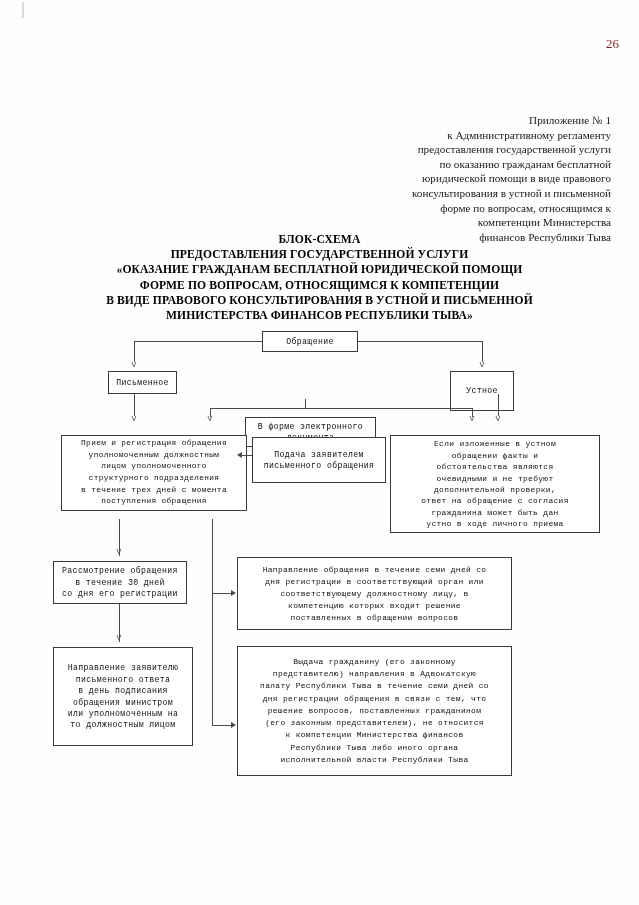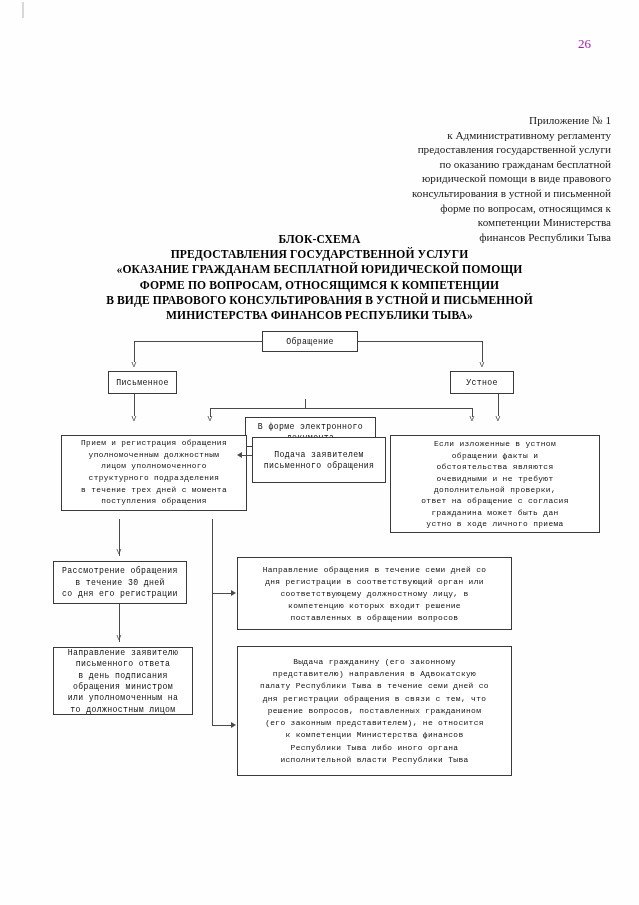--- a/index.html
+++ b/index.html
@@ -24,25 +24,25 @@
   .margin-mark {
     position: absolute;
     left: 22px;
     top: 2px;
     width: 2px;
     height: 16px;
     background: #d8d8d8;
   }
   .page-number {
     position: absolute;
-    right: 48px;
+    right: 20px;
     top: 36px;
     font-family: "Liberation Serif", serif;
     font-size: 13px;
-    color: #a21caf;
+    color: #7f1d1d;
   }
   
   .header-block {
     position: absolute;
     right: 28px;
     top: 113px;
     width: 300px;
     text-align: right;
     font-family: "Liberation Serif", serif;
     font-size: 11.2px;
@@ -169,21 +169,21 @@
 
     <div class="node" style="left:108px; top:371px; width:69px; height:23px;">
       <span>Письменное</span>
     </div>
 
     <div class="node" style="left:245px; top:369px; width:131px; height:30px;margin-top:48px;">
       <span>В форме электронного</span>
       <span>документа</span>
     </div>
 
-    <div class="node" style="left:450px; top:371px; width:64px; height:23px;">
+    <div class="node" style="left:450px; top:371px; width:64px; height:40px;">
       <span>Устное</span>
     </div>
 
     <div class="ln vl" style="left:134px; top:394px; height:22px;"></div>
     <div class="arrow-down" style="left:134px; top:415px;">V</div>
 
     <div class="ln vl" style="left:305px; top:399px; height:9px;"></div>
     <div class="ln hl" style="left:210px; top:408px; width:95px;"></div>
     <div class="ln hl" style="left:305px; top:408px; width:167px;"></div>
     <div class="ln vl" style="left:210px; top:408px; height:9px;"></div>
@@ -239,21 +239,21 @@
       <span>компетенцию которых входит решение</span>
       <span>поставленных в обращении вопросов</span>
     </div>
 
     <div class="ln hl" style="left:212px; top:593px; width:20px;"></div>
     <div class="arrow-right" style="left:231px; top:590px;"></div>
 
     <div class="ln vl" style="left:119px; top:604px; height:38px;"></div>
     <div class="arrow-down" style="left:119px; top:634px;">V</div>
 
-    <div class="node" style="left:53px; top:647px; width:140px; height:68px;">
+    <div class="node" style="left:53px; top:647px; width:140px; height:99px;">
       <span>Направление заявителю</span>
       <span>письменного ответа</span>
       <span>в день подписания</span>
       <span>обращения министром</span>
       <span>или уполномоченным на</span>
       <span>то должностным лицом</span>
     </div>
 
     <div class="node" style="left:237px; top:646px; width:275px; height:130px; font-size:7.9px; line-height:12.2px;">
       <span>Выдача гражданину (его законному</span>

